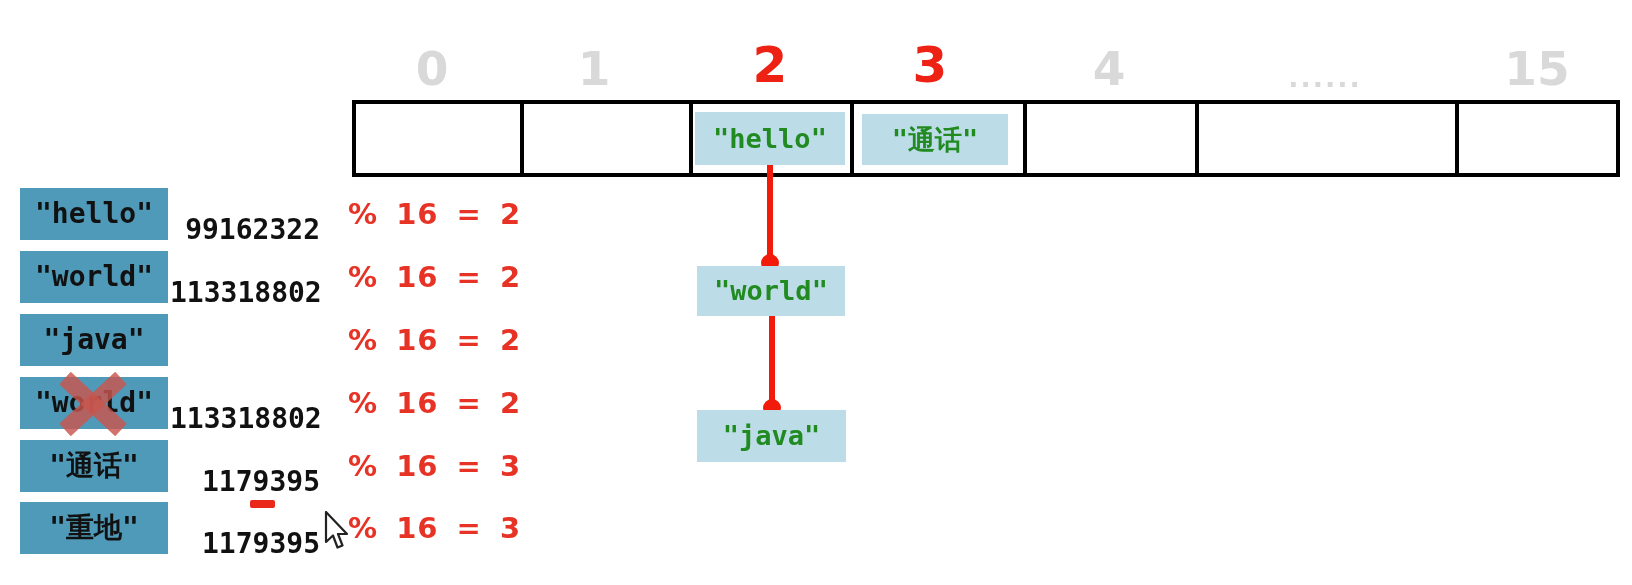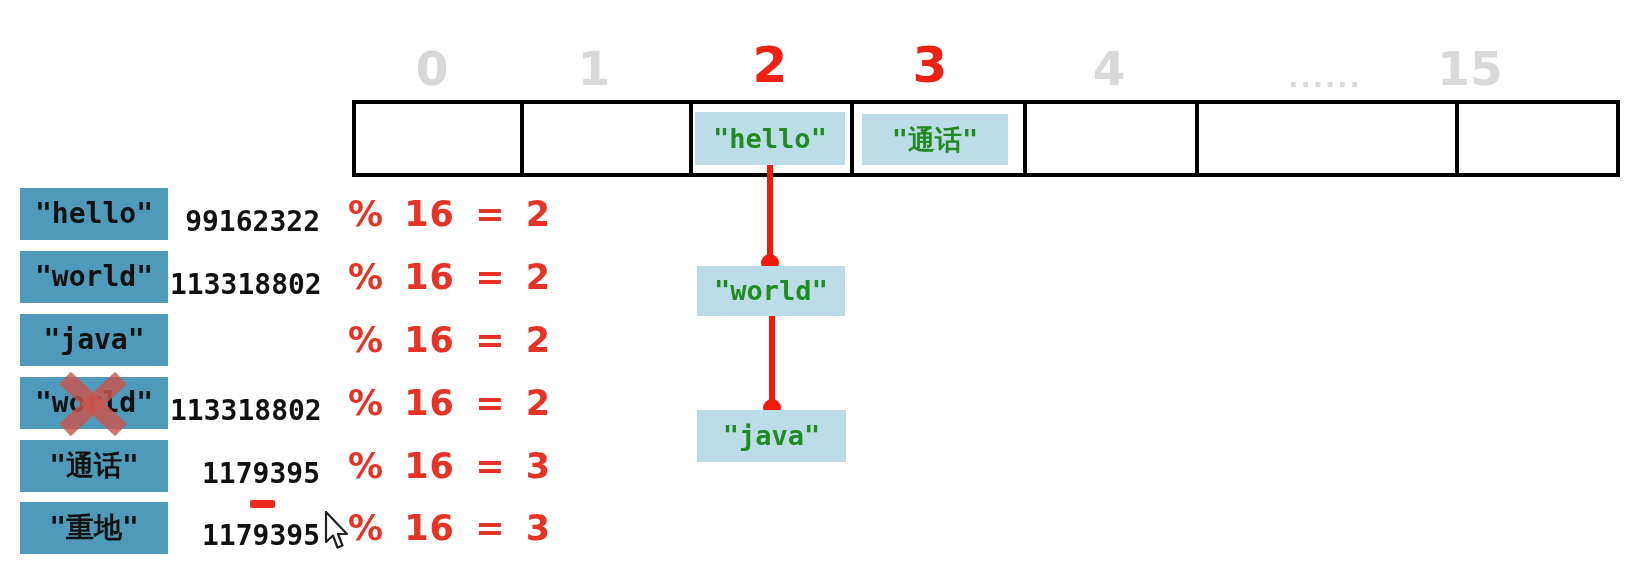--- a/index.html
+++ b/index.html
@@ -31,43 +31,43 @@
              font-family:"DejaVu Sans Mono","Liberation Mono",monospace;
              font-weight:bold;font-size:27px;white-space:nowrap;}
   .cn-world{left:697px;top:266px;width:148px;height:50px;line-height:50px;}
   .cn-java{left:697px;top:410px;width:149px;height:52px;line-height:52px;}
 
   
   .hrow{position:absolute;left:0;width:640px;height:52px;}
   .keybox{position:absolute;left:20px;top:0;width:148px;height:52px;background:#4f9ab8;
           color:#111;text-align:center;line-height:52px;font-weight:bold;font-size:28px;
           font-family:"DejaVu Sans Mono","Liberation Mono",monospace;white-space:nowrap;}
-  .hashval{position:absolute;left:170px;top:8px;width:150px;height:52px;line-height:52px;
+  .hashval{position:absolute;left:170px;top:16px;width:150px;height:52px;line-height:52px;
            text-align:right;color:#111;font-weight:bold;font-size:28px;
            font-family:"DejaVu Sans Mono","Liberation Mono",monospace;}
   .modexp{position:absolute;left:348px;top:0;height:52px;line-height:52px;
-          color:#e63325;font-weight:bold;font-size:35px;letter-spacing:1px;word-spacing:7px;
+          color:#e63325;font-weight:bold;font-size:29px;letter-spacing:1px;word-spacing:7px;
           font-family:"DejaVu Sans","Liberation Sans",sans-serif;white-space:nowrap;}
 
   .xmark{position:absolute;left:56px;top:372px;}
   .dashmark{position:absolute;left:250px;top:500px;width:25px;height:8px;background:#e8291b;border-radius:2px;}
   .cursor{position:absolute;left:323px;top:511px;}
 </style>
 </head>
 <body>
 
 <div id="stage">
 
   <div class="idx" style="left:432px">0</div>
   <div class="idx" style="left:594px">1</div>
   <div class="idx red" style="left:770px">2</div>
   <div class="idx red" style="left:930px">3</div>
   <div class="idx" style="left:1109px">4</div>
   <div class="idx dots" style="left:1325px">......</div>
-  <div class="idx" style="left:1470px">15</div>
+  <div class="idx" style="left:1537px">15</div>
 
   <div class="array-box">
     <div class="vdiv" style="left:164px"></div>
     <div class="vdiv" style="left:333px"></div>
     <div class="vdiv" style="left:494px"></div>
     <div class="vdiv" style="left:667px"></div>
     <div class="vdiv" style="left:839px"></div>
     <div class="vdiv" style="left:1099px"></div>
   </div>
 

